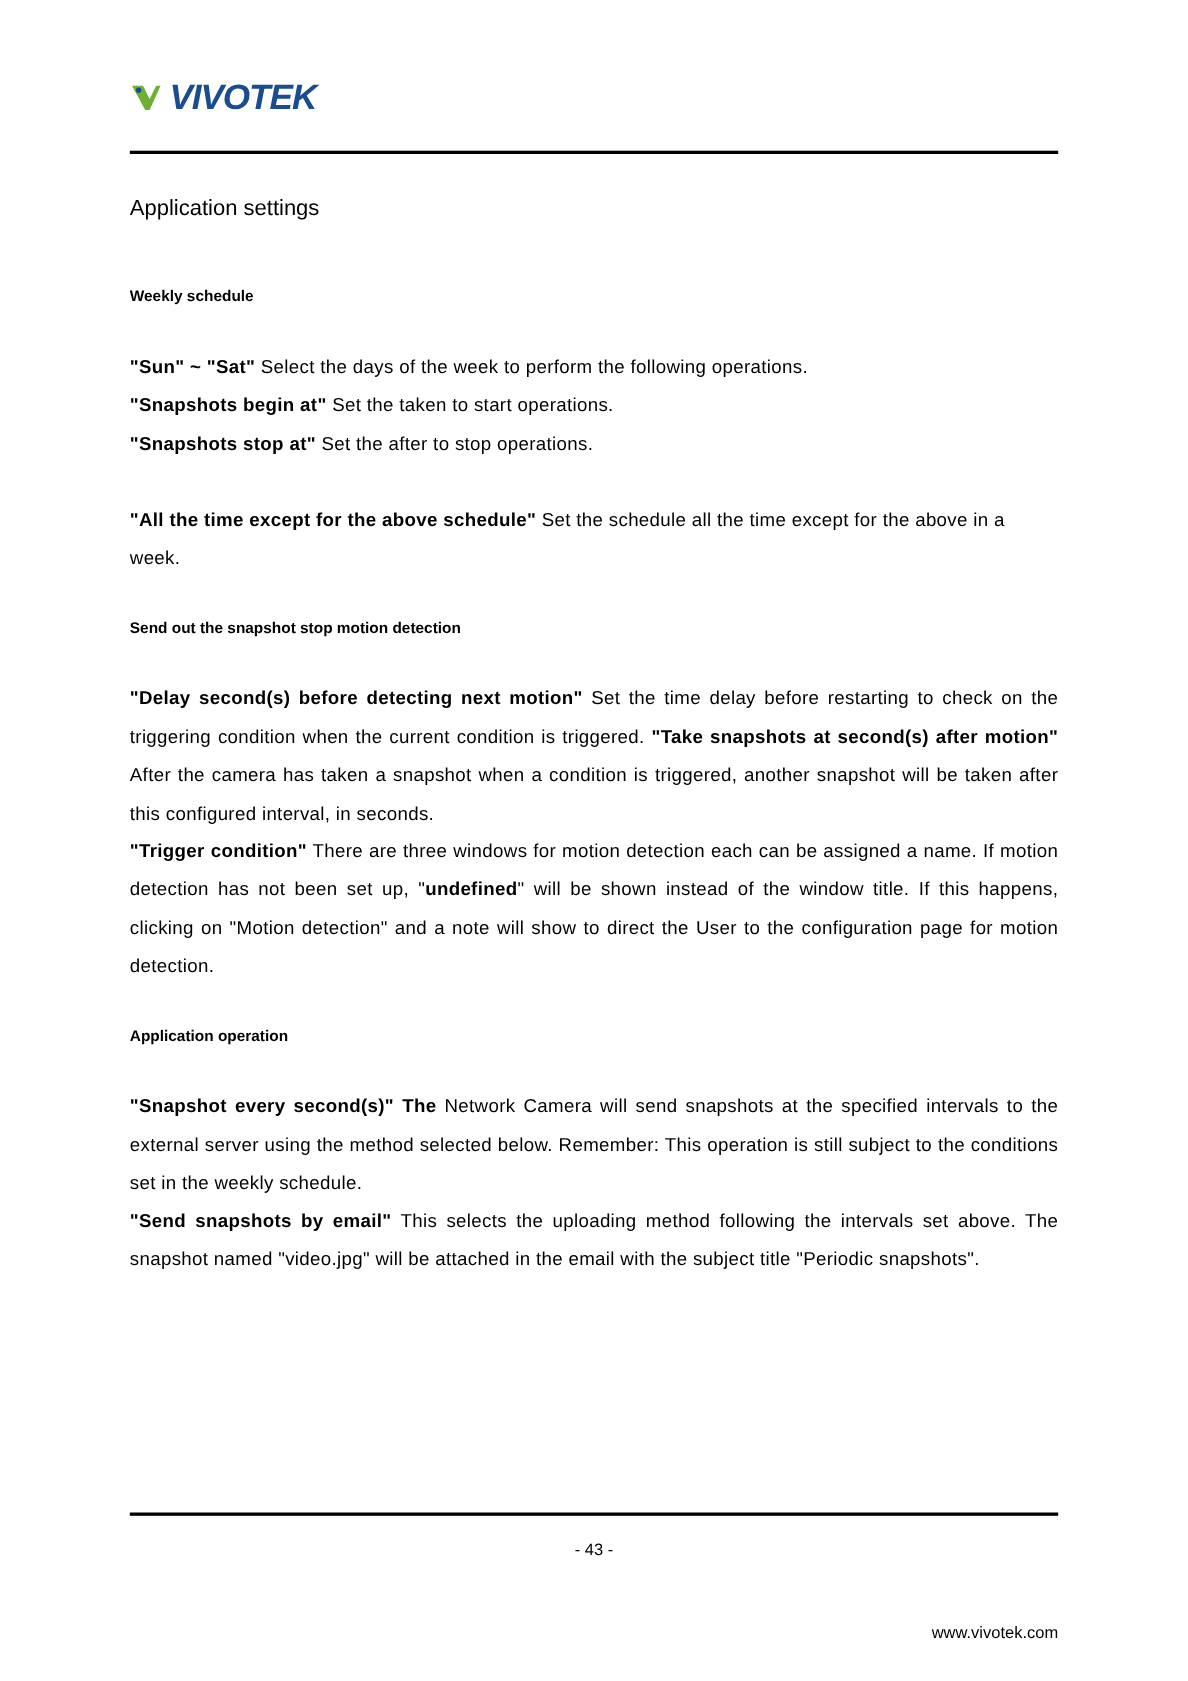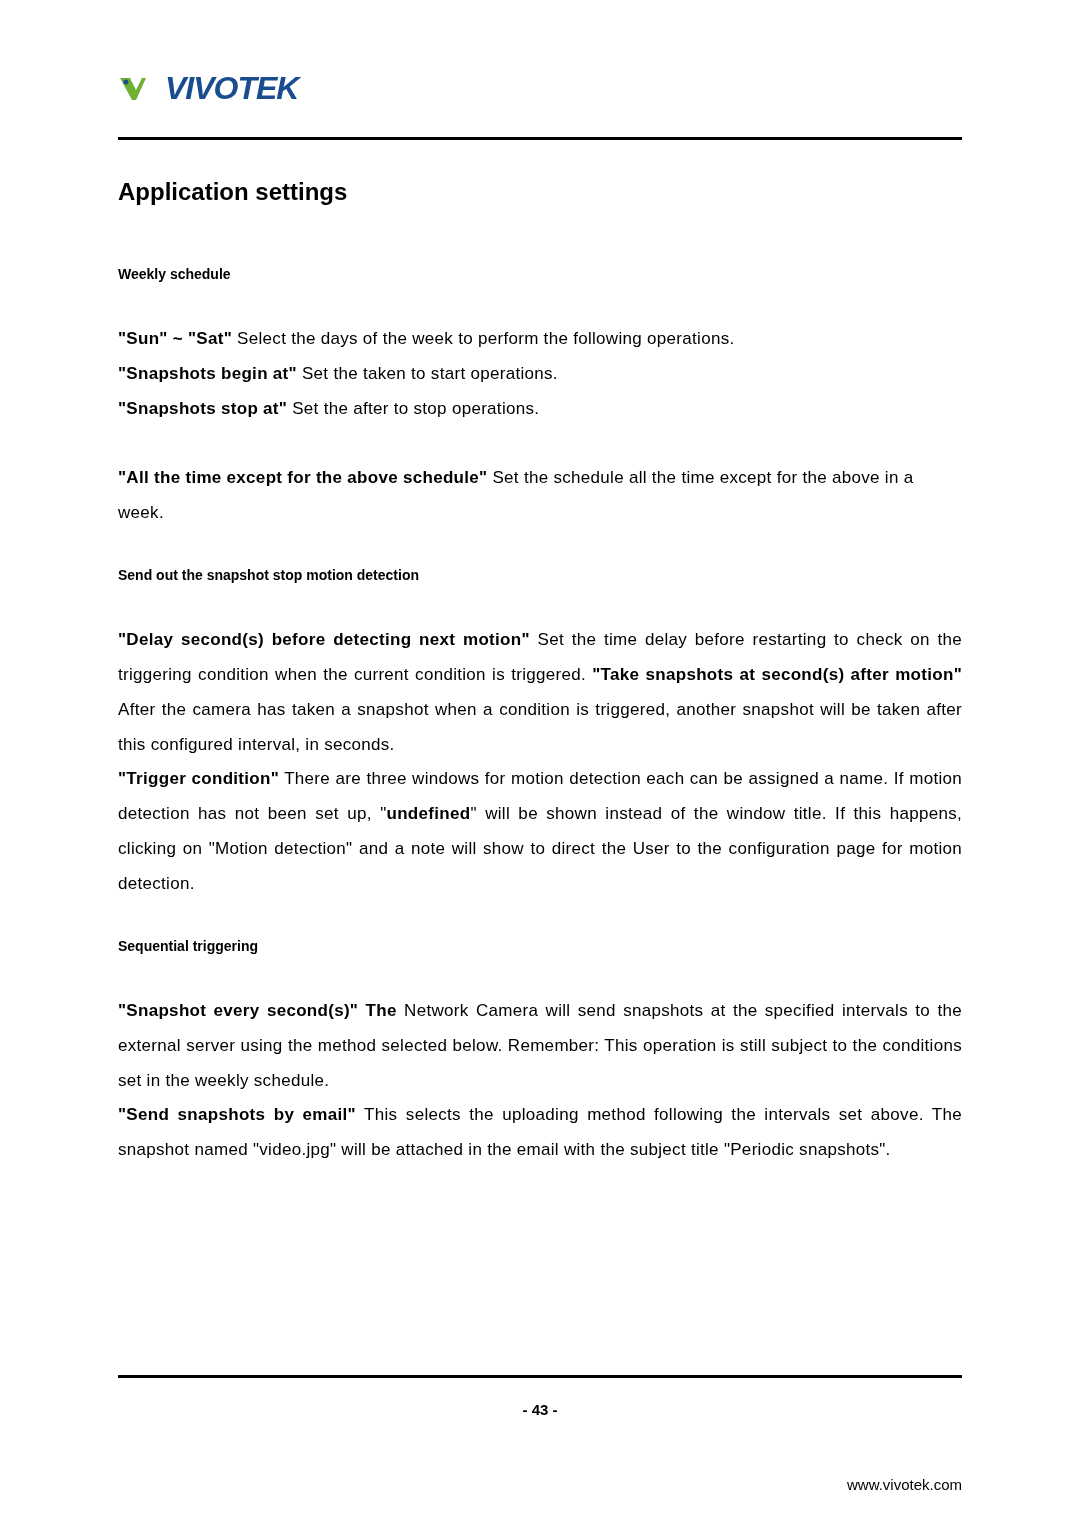--- a/index.html
+++ b/index.html
@@ -11,43 +11,43 @@
       font-family: Verdana, Geneva, sans-serif;
       background: #ffffff;
       width: 1080px;
       height: 1528px;
       position: relative;
       padding: 70px 118px 0 118px;
     }
     .logo-container {
       display: flex;
       align-items: center;
-      gap: 17px;
+      gap: 6px;
       margin-bottom: 30px;
     }
     .logo-icon {
       width: 30px;
       height: 30px;
     }
     .logo-text {
       font-family: Arial, sans-serif;
       font-style: italic;
       font-weight: 900;
       font-size: 32px;
       color: #1a4d8f;
       letter-spacing: -1px;
     }
     .top-rule {
       border: none;
       border-top: 3px solid #000;
       margin-bottom: 38px;
     }
     .page-title {
-      font-size: 24px;
-      font-weight: bold;
+      font-size: 20px;
+      font-weight: normal;
       color: #000;
       margin-bottom: 60px;
       margin-top: 19px;
     }
     .section-heading {
       font-size: 14px;
       font-weight: bold;
       color: #000;
       margin-bottom: 40px;
     }
@@ -74,21 +74,21 @@
       border: none;
       border-top: 3px solid #000;
     }
     .page-number {
       position: absolute;
       bottom: 110px;
       left: 0;
       right: 0;
       text-align: center;
       font-size: 15px;
-      font-weight: bold;
+      font-weight: normal;
     }
     .footer-url {
       position: absolute;
       bottom: 35px;
       right: 118px;
       font-size: 15px;
       font-family: Arial, sans-serif;
     }
   </style>
 </head>
@@ -120,21 +120,21 @@
 
 <h2 class="section-heading">Send out the snapshot stop motion detection</h2>
 
 <div class="body-text para-block justified">
   <span class="bold">"Delay second(s) before detecting next motion"</span><span> Set the time delay before restarting to check on the triggering condition when the current condition is triggered.</span>
   <span class="bold">"Take snapshots at second(s) after motion"</span><span> After the camera has taken a snapshot when a condition is triggered, another snapshot will be taken after this configured interval, in seconds.</span>
   <br>
   <span class="bold">"Trigger condition"</span><span> There are three windows for motion detection each can be assigned a name. If motion detection has not been set up, "</span><span class="bold">undefined</span><span>" will be shown instead of the window title. If this happens, clicking on "Motion detection" and a note will show to direct the User to the configuration page for motion detection.</span>
 </div>
 
-<h2 class="section-heading">Sequential triggering</h2>
+<h2 class="section-heading">Application operation</h2>
 
 <div class="body-text para-block justified">
   <span class="bold">"Snapshot every second(s)" The</span><span> Network Camera will send snapshots at the specified intervals to the external server using the method selected below. Remember: This operation is still subject to the conditions set in the weekly schedule.</span>
   <br>
   <span class="bold">"Send snapshots by email"</span><span> This selects the uploading method following the intervals set above. The snapshot named "video.jpg" will be attached in the email with the subject title "Periodic snapshots".</span>
 </div>
 
 <hr class="footer-rule">
 
 <div class="page-number">- 43 -</div>

